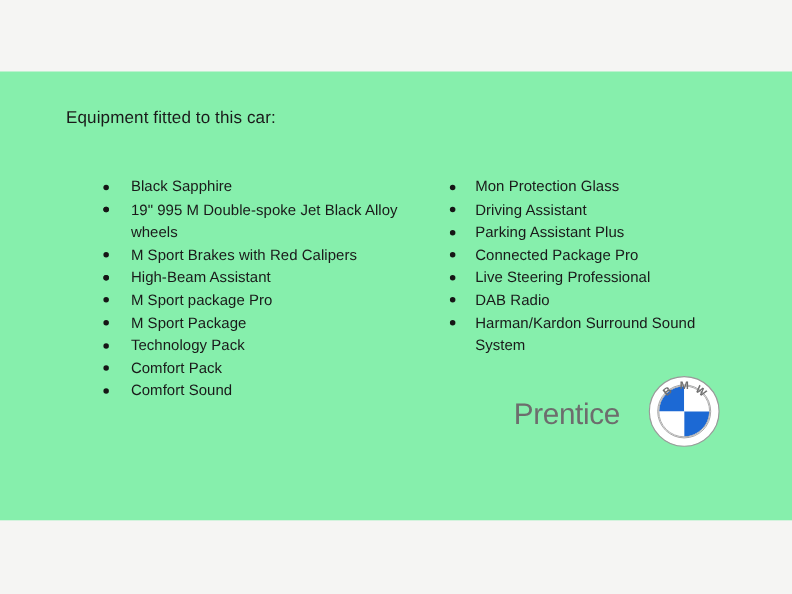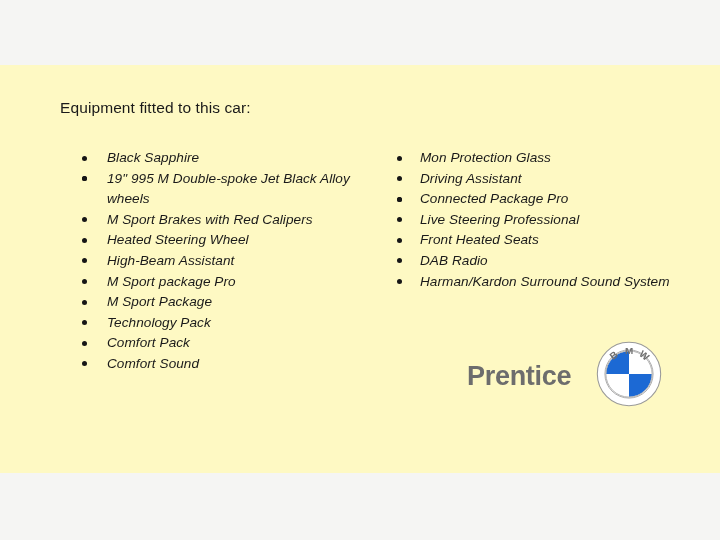--- a/index.html
+++ b/index.html
@@ -27,21 +27,21 @@
   }
   #band-top { top: 0; height: 65px; }
   #band-bottom { top: 473px; height: 67px; }
 
   #sheet {
     position: absolute;
     left: 0;
     top: 65px;
     width: 720px;
     height: 408px;
-    background: #fef9c3;
+    background: #86efac;
   }
 
   #equipment-title {
     position: absolute;
     left: 60px;
     top: 34px;
     font-size: 15.5px;
     color: #1a1a1a;
     letter-spacing: 0.1px;
     white-space: nowrap;
@@ -49,23 +49,22 @@
 
   .eq-column {
     position: absolute;
     top: 83px;
   }
   #eq-column-left { left: 76px; width: 300px; }
   #eq-column-right { left: 392px; width: 280px; }
 
   ul.eq-list {
     list-style: none;
-    margin: 0;
+    margin: 12px;
     padding: 0;
-    font-style: italic;
   }
   ul.eq-list li {
     position: relative;
     padding-left: 31px;
     font-size: 13.6px;
     line-height: 20.6px;
     color: #1a1a1a;
     letter-spacing: 0.05px;
   }
   #eq-column-right ul.eq-list li {
@@ -89,21 +88,21 @@
     left: 467px;
     top: 272px;
     width: 200px;
     height: 78px;
     display: flex;
     align-items: center;
     gap: 25px;
   }
   #dealer-wordmark {
     font-size: 27px;
-    font-weight: bold;
+    font-weight: normal;
     color: #6d6d6d;
     letter-spacing: -0.3px;
     line-height: 1;
   }
   #bmw-roundel { flex: 0 0 auto; }
 </style>
 </head>
 <body>
 
 <div id="page">
@@ -114,38 +113,37 @@
   <div id="sheet">
 
     <div id="equipment-title">Equipment fitted to this car:</div>
 
     <div class="eq-column" id="eq-column-left">
       <ul class="eq-list">
         <li><span class="bullet"></span><span>Black Sapphire</span></li>
         <li><span class="bullet"></span></li>
         <li><span class="bullet"></span><span>19" 995 M Double-spoke Jet Black Alloy wheels</span></li>
         <li><span class="bullet"></span><span>M Sport Brakes with Red Calipers</span></li>
-        <li><span class="bullet"></span><span>Heated Steering Wheel</span></li>
+        <li><span class="bullet"></span></li>
         <li><span class="bullet"></span><span>High-Beam Assistant</span></li>
         <li><span class="bullet"></span><span>M Sport package Pro</span></li>
         <li><span class="bullet"></span><span>M Sport Package</span></li>
         <li><span class="bullet"></span><span>Technology Pack</span></li>
         <li><span class="bullet"></span><span>Comfort Pack</span></li>
         <li><span class="bullet"></span><span>Comfort Sound</span></li>
       </ul>
     </div>
 
     <div class="eq-column" id="eq-column-right">
       <ul class="eq-list">
         <li><span class="bullet"></span><span>Mon Protection Glass</span></li>
         <li><span class="bullet"></span><span>Driving Assistant</span></li>
-        <li><span class="bullet"></span></li>
+        <li><span class="bullet"></span><span>Parking Assistant Plus</span></li>
         <li><span class="bullet"></span><span>Connected Package Pro</span></li>
         <li><span class="bullet"></span><span>Live Steering Professional</span></li>
-        <li><span class="bullet"></span><span>Front Heated Seats</span></li>
         <li><span class="bullet"></span><span>DAB Radio</span></li>
         <li><span class="bullet"></span><span>Harman/Kardon Surround Sound System</span></li>
       </ul>
     </div>
 
     <div id="brand-lockup">
       <div id="dealer-wordmark">Prentice</div>
 
       <div id="bmw-roundel">
         <svg width="66" height="66" viewBox="0 0 100 100" aria-hidden="true">

